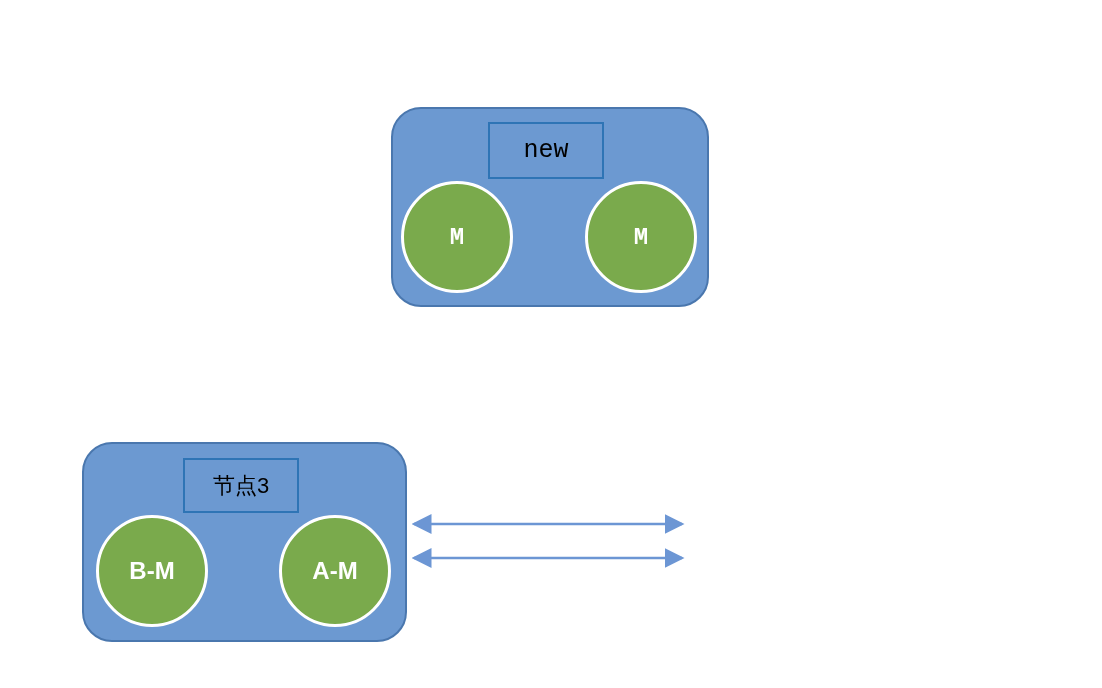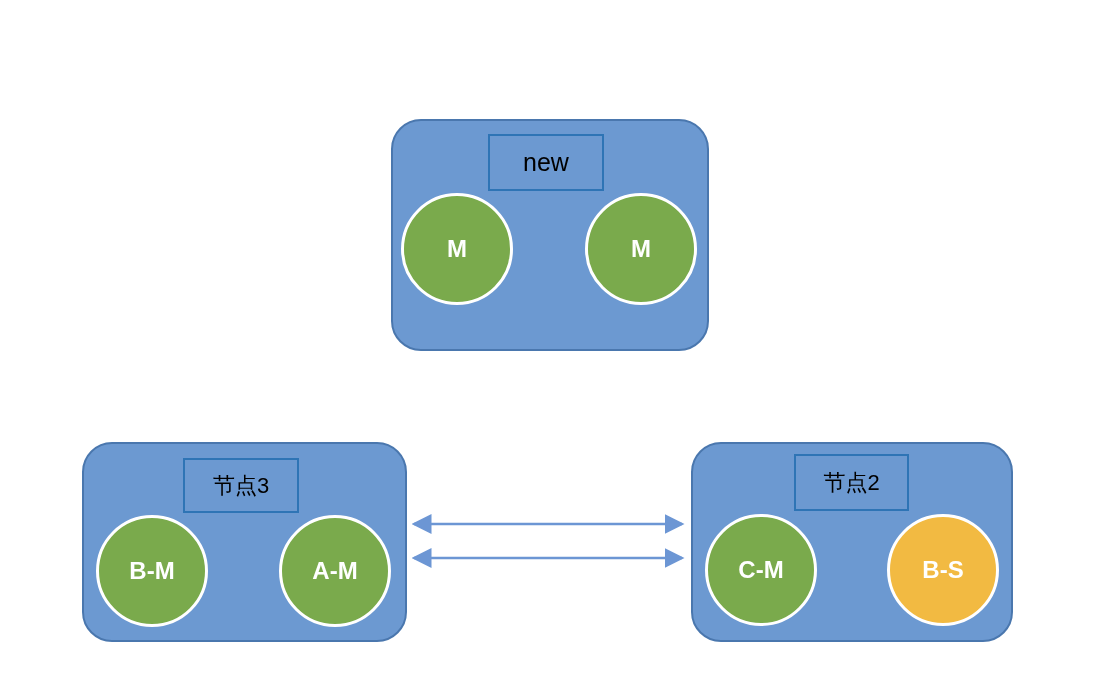--- a/index.html
+++ b/index.html
@@ -15,21 +15,21 @@
     background: #ffffff;
     overflow: hidden;
   }
   .node {
     position: absolute;
     background: #6c99d1;
     border: 2px solid #4a77ae;
     border-radius: 30px;
     box-sizing: border-box;
   }
-  .node-new   { left: 391px; top: 119px; width: 318px; height: 232px; }
+  .node-new   { left: 391px; top: 107px; width: 318px; height: 200px; font-family: Liberation Mono, monospace; }
   .node-n3    { left: 82px;  top: 442px; width: 325px; height: 200px; }
   .node-n2    { left: 691px; top: 442px; width: 322px; height: 200px; }
 
   .label-box {
     position: absolute;
     border: 2px solid #2e74b5;
     box-sizing: border-box;
     display: flex;
     align-items: center;
     justify-content: center;
@@ -95,31 +95,20 @@
       <span>节点3</span>
     </div>
     <div class="circle green c2">
       <span>A-M</span>
     </div>
     <div class="circle green c1">
       <span>B-M</span>
     </div>
   </div>
 
-  <div class="node node-n2">
-    <div class="label-box">
-      <span>节点2</span>
-    </div>
-    <div class="circle green c1">
-      <span>C-M</span>
-    </div>
-    <div class="circle orange c2">
-      <span>B-S</span>
-    </div>
-  </div>
 
   <svg class="arrow-layer" viewBox="0 0 1102 688" xmlns="http://www.w3.org/2000/svg">
     <defs>
       <marker id="arrR" markerWidth="9" markerHeight="8" refX="7" refY="4" orient="auto" markerUnits="strokeWidth">
         <path d="M0,0 L8,4 L0,8 Z" fill="#6c96d4"></path>
       </marker>
       <marker id="arrL" markerWidth="9" markerHeight="8" refX="1" refY="4" orient="auto" markerUnits="strokeWidth">
         <path d="M8,0 L0,4 L8,8 Z" fill="#6c96d4"></path>
       </marker>
     </defs>

